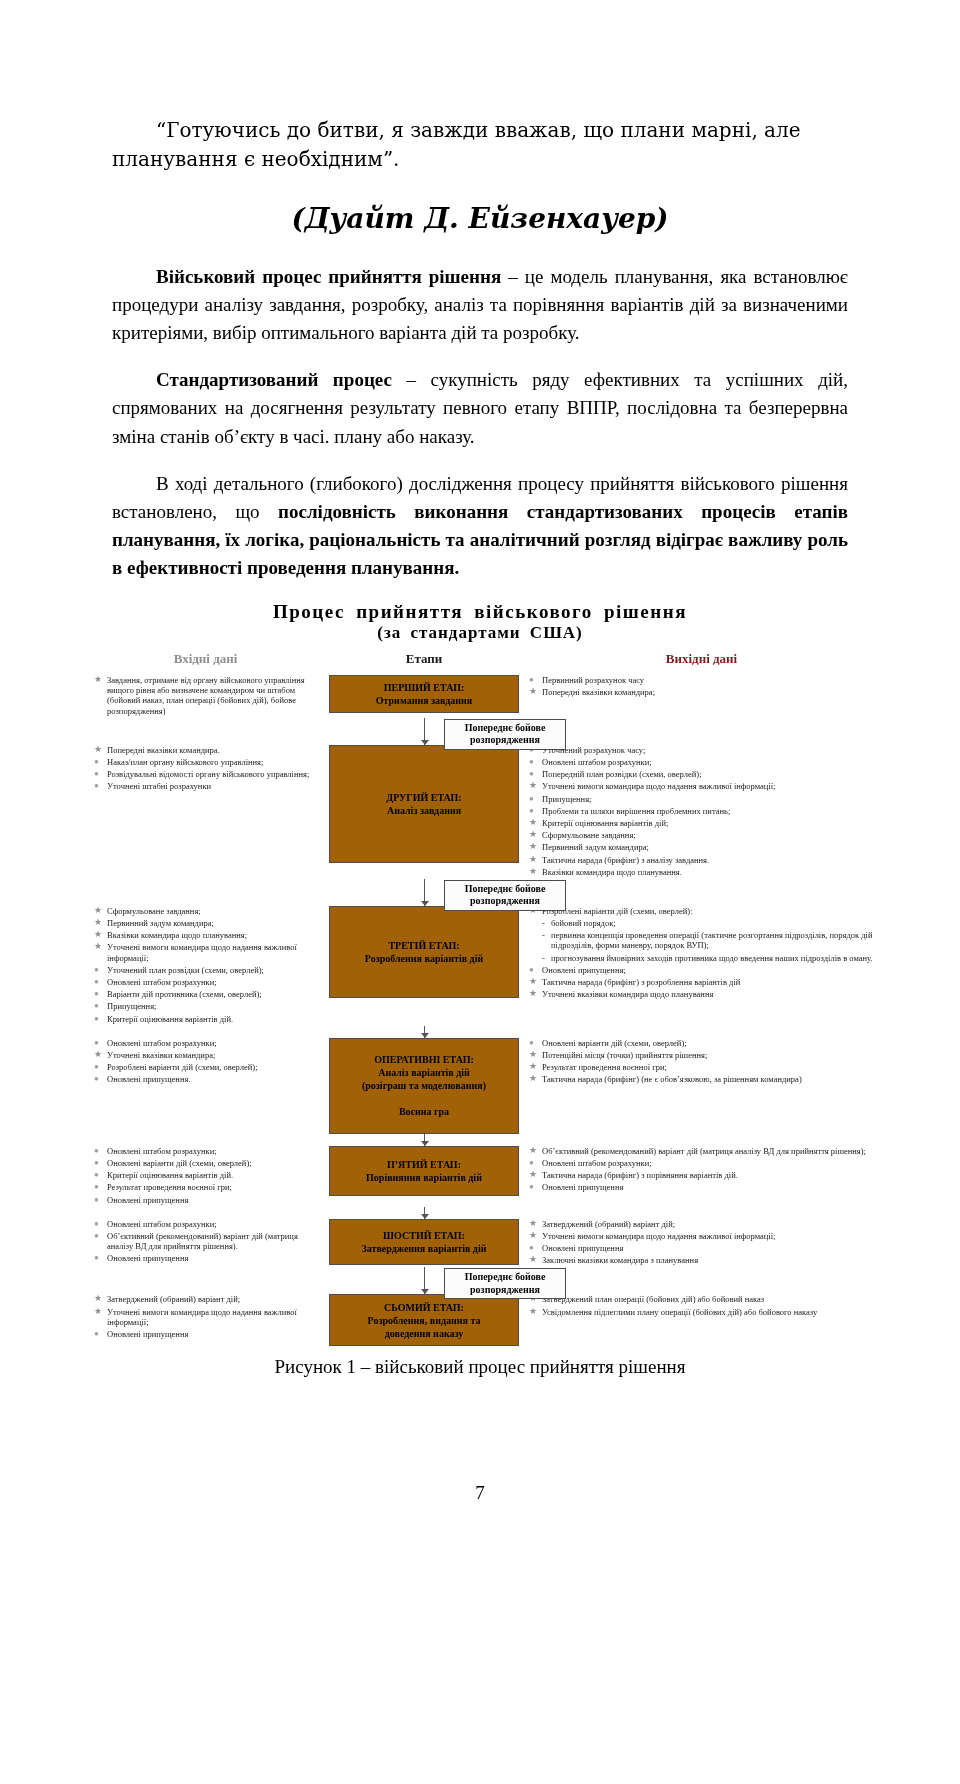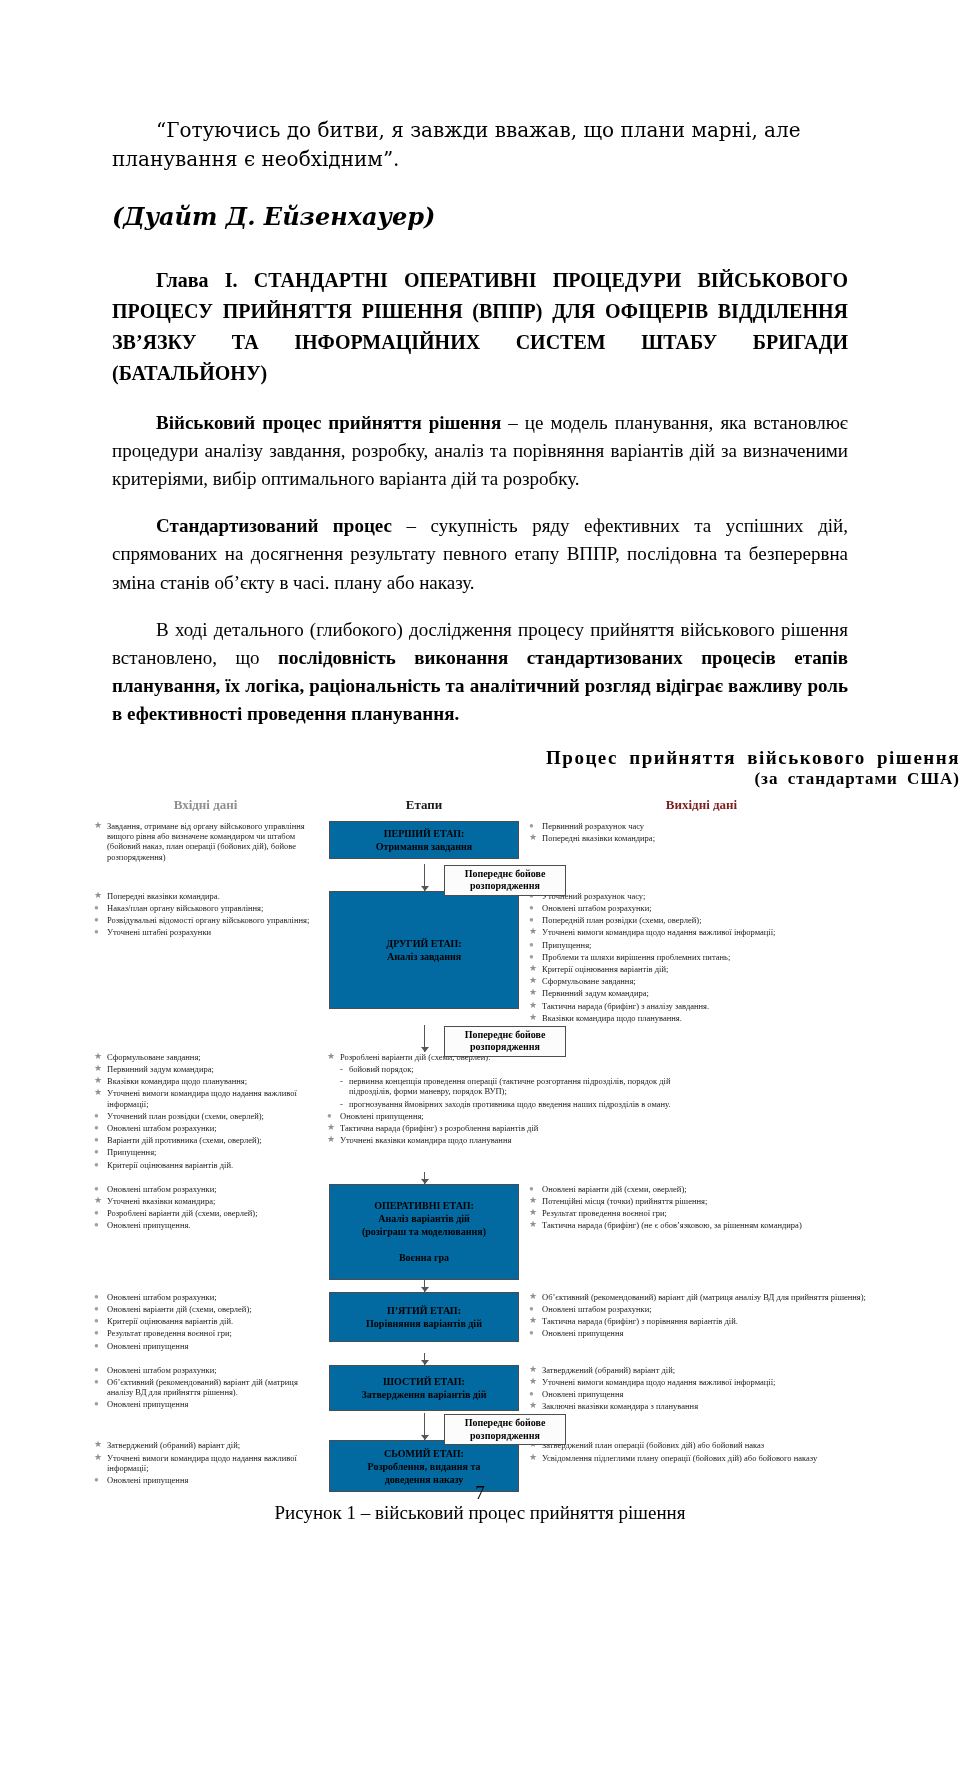--- a/index.html
+++ b/index.html
@@ -2,46 +2,46 @@
 <html lang="uk"><head>
 <meta charset="utf-8">
 <style>
   html,body{margin:0;padding:0}
   body{background:#888;font-family:"Liberation Serif",serif;color:#000}
   .page{position:relative;width:960px;height:1784px;background:#ffffff;margin:0 auto;overflow:hidden}
   .textcol{margin:0 112px}
 
   .epigraph{padding-top:96px;font-family:"DejaVu Serif",serif;
             font-size:20px;line-height:1.45;text-indent:44px;text-align:left}
-  .attribution{margin-top:28px;text-align:left;font-weight:bold;font-style:italic;
-               font-size:24px;font-family:"DejaVu Serif",serif}
+  .attribution{margin-top:28px;text-align:center;font-weight:bold;font-style:italic;
+               font-size:28px;font-family:"DejaVu Serif",serif}
 
   .chapter{margin-top:34px;font-weight:bold;font-size:20px;line-height:1.55;
            text-align:justify;text-indent:44px}
 
   .paras{margin-top:12px}
   .para{font-size:19px;line-height:1.48;text-align:justify;text-indent:44px}
   .para .b{font-weight:bold}
 
-  .fig-title{margin-top:6px;text-align:right;font-weight:bold}
+  .fig-title{margin-top:6px;text-align:center;font-weight:bold}
   .fig-title .l1{font-size:19px;letter-spacing:1.5px;word-spacing:5px}
   .fig-title .l2{font-size:17px;letter-spacing:1px;word-spacing:4px}
 
   .diagram{margin:8px 85px 0 88px;width:790px}
   .dia-headers{display:flex;margin-bottom:8px}
   .dia-headers .h-in{width:235px;text-align:center;color:#8f8f8f;font-size:13px;font-weight:bold}
   .dia-headers .h-st{width:190px;margin:0 6px;text-align:center;color:#1a1a1a;font-size:13px;font-weight:bold}
   .dia-headers .h-out{width:353px;text-align:center;color:#7f1d1d;font-size:13px;font-weight:bold}
 
   .stage-row{display:flex;align-items:flex-start}
   .cell-in{width:235px;padding-left:6px;box-sizing:border-box}
   .cell-st{width:190px;margin:0 6px;flex:none}
   .cell-out{width:353px;padding-left:4px;box-sizing:border-box}
 
-  .stage-box{border:1px solid #4d4d4d;background:#0369a1;padding:5px 6px;text-align:center;
+  .stage-box{border:1px solid #4d4d4d;background:#a16207;padding:5px 6px;text-align:center;
              font-weight:bold;font-size:10px;line-height:1.3;display:flex;flex-direction:column;
              justify-content:center;box-sizing:border-box}
   .stage-row-1 .stage-box{min-height:38px}
   .stage-row-2 .stage-box{min-height:118px}
   .stage-row-3 .stage-box{min-height:92px}
   .stage-row-4 .stage-box{min-height:96px}
   .stage-row-5 .stage-box{min-height:50px}
   .stage-row-6 .stage-box{min-height:46px}
   .stage-row-7 .stage-box{min-height:52px}
 
@@ -68,21 +68,20 @@
 </style>
 </head>
 <body>
 
 <div class="page">
 
   <div class="textcol">
     <p class="epigraph">“Готуючись до битви, я завжди вважав, що плани марні, але планування є необхідним”.</p>
     <p class="attribution">(Дуайт Д. Ейзенхауер)</p>
 
-    <p class="chapter">Глава I. СТАНДАРТНІ ОПЕРАТИВНІ ПРОЦЕДУРИ ВІЙСЬКОВОГО ПРОЦЕСУ ПРИЙНЯТТЯ РІШЕННЯ (ВППР) ДЛЯ ОФІЦЕРІВ ВІДДІЛЕННЯ ЗВ’ЯЗКУ ТА ІНФОРМАЦІЙНИХ СИСТЕМ ШТАБУ БРИГАДИ (БАТАЛЬЙОНУ)</p>
 
     <div class="paras">
         <p class="para"><span class="b">Військовий процес прийняття рішення</span><span> – це модель планування, яка встановлює процедури аналізу завдання, розробку, аналіз та порівняння варіантів дій за визначеними критеріями, вибір оптимального варіанта дій та розробку.</span></p>
         <p class="para"><span class="b">Стандартизований процес</span><span> – сукупність ряду ефективних та успішних дій, спрямованих на досягнення результату певного етапу ВППР, послідовна та безперервна зміна станів об’єкту в часі. плану або наказу.</span></p>
         <p class="para"><span>В ході детального (глибокого) дослідження процесу прийняття військового рішення встановлено, що </span><span class="b">послідовність виконання стандартизованих процесів етапів планування, їх логіка, раціональність та аналітичний розгляд відіграє важливу роль в ефективності проведення планування.</span></p>
       </div>
   </div>
 
   <div class="fig-title">
     <div class="l1">Процес прийняття військового рішення</div>
@@ -232,20 +231,26 @@
             </div>
             <div class="item">
               <span class="bul circle">●</span>
               <span>Припущення;</span>
             </div>
             <div class="item">
               <span class="bul circle">●</span>
               <span>Критерії оцінювання варіантів дій.</span>
             </div>
           </div>
+          <div class="cell-st">
+            <div class="stage-box">
+              <div>ТРЕТІЙ ЕТАП:</div>
+              <div>Розроблення варіантів дій</div>
+            </div>
+          </div>
           <div class="cell-out">
             <div class="item">
               <span class="bul star">★</span>
               <span>Розроблені варіанти дій (схеми, оверлей):</span>
             </div>
             <div class="item dash">
               <span class="bul dash">-</span>
               <span>бойовий порядок;</span>
             </div>
             <div class="item dash">

